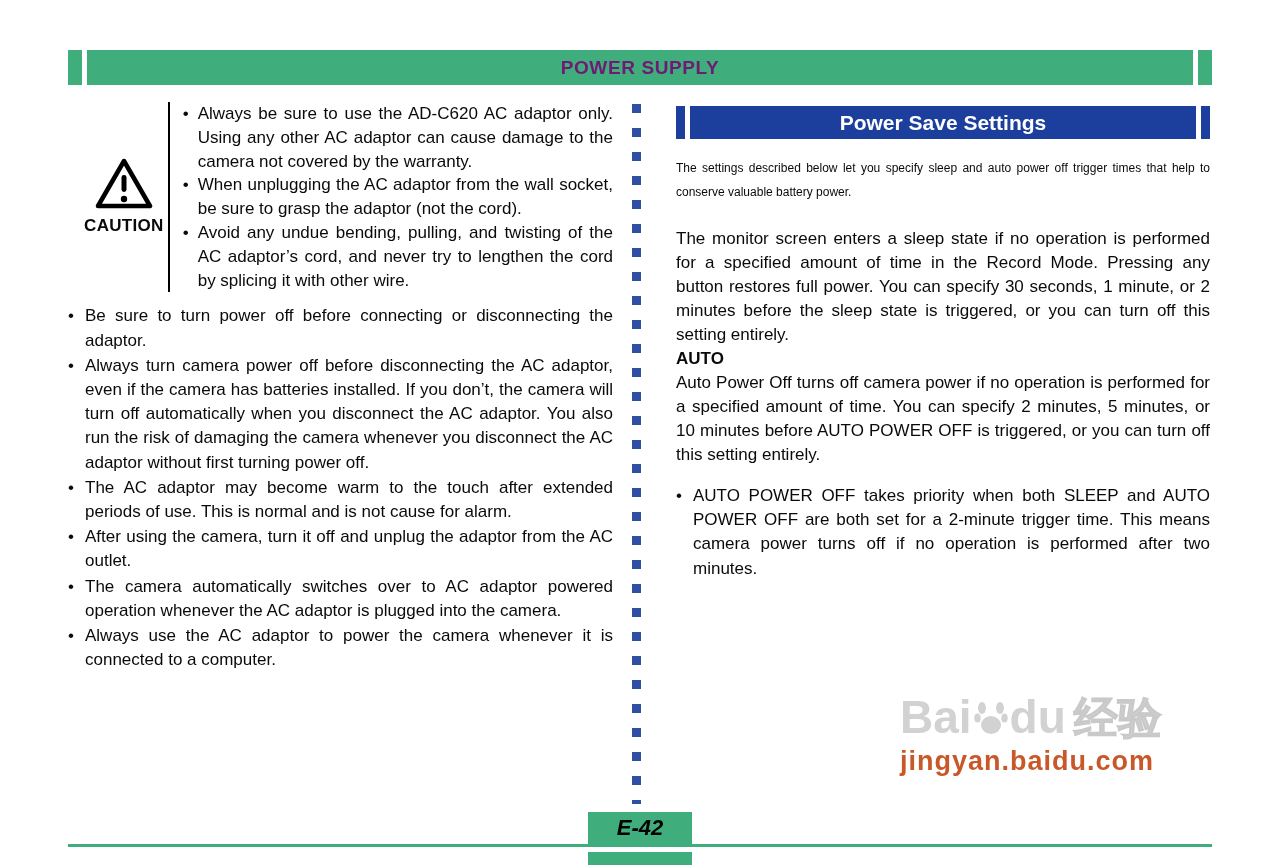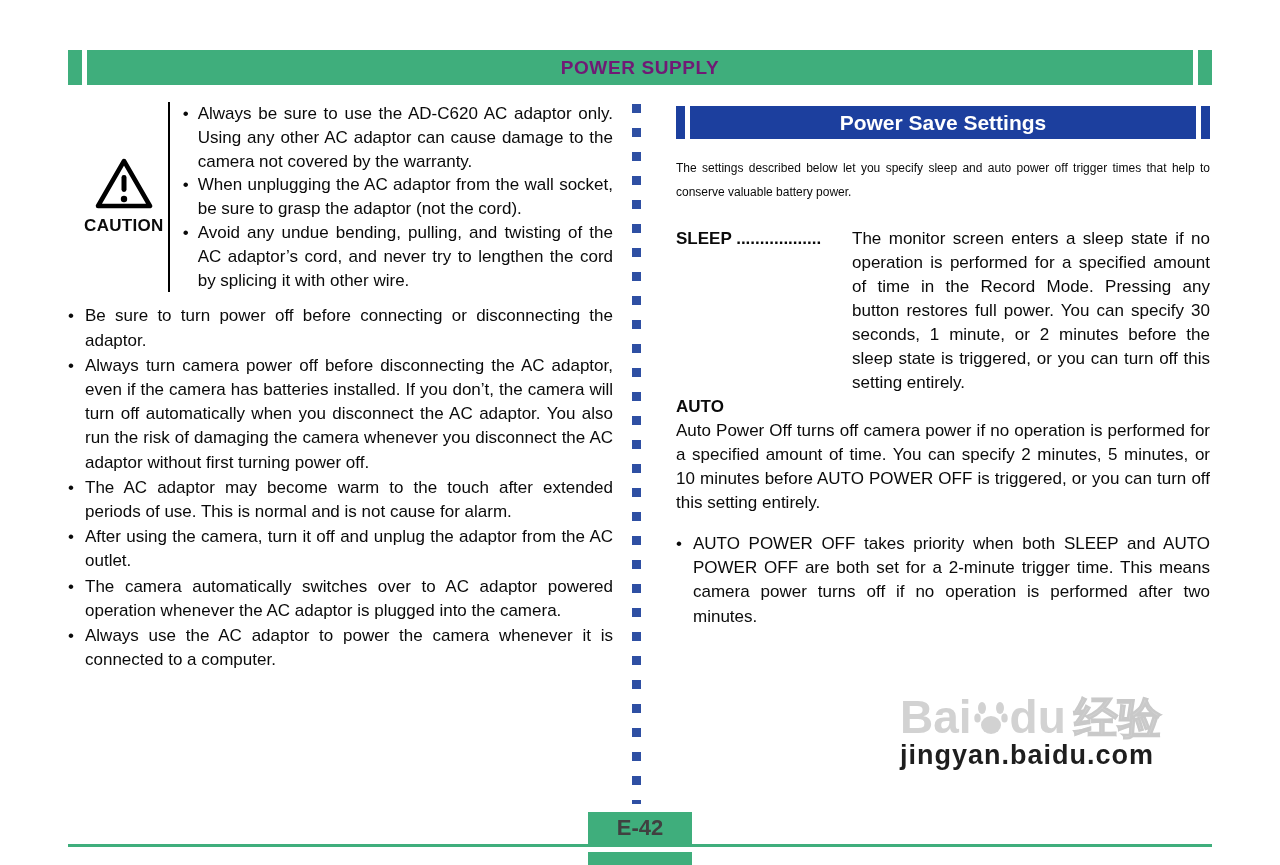--- a/index.html
+++ b/index.html
@@ -40,28 +40,28 @@
   .setting{display:flex;}
   .setting .label{width:176px;font-weight:bold;font-size:17px;line-height:24px;white-space:nowrap;flex:none;}
   .setting .desc{flex:1;font-size:17px;line-height:24px;text-align:justify;}
   .auto-label{font-weight:bold;font-size:17px;line-height:24px;}
   .right-notes{margin-top:17px;}
   
   .watermark{position:absolute;left:900px;top:694px;color:#cccccc;opacity:.88;pointer-events:none;}
   .wm-row{display:flex;align-items:flex-end;font-weight:bold;font-size:46px;line-height:1;justify-content:flex-end;}
   .wm-row .paw{margin:0 2px -2px 2px;}
   .wm-cn{margin-left:8px;font-size:44px;-webkit-text-stroke:1px #c2c2c2;}
-  .wm-url{font-size:27px;font-weight:bold;letter-spacing:1px;color:#000000;}
+  .wm-url{font-size:27px;font-weight:bold;letter-spacing:1px;margin-top:6px;color:#c2410c;}
   
   .footer-line{position:absolute;left:68px;top:844px;width:1144px;height:3px;background:#3fae7c;}
   .page-number-box{
     position:absolute;left:588px;top:812px;width:104px;height:32px;background:#3fae7c;
     display:flex;align-items:center;justify-content:center;
   }
-  .page-number-box span{font-weight:bold;font-size:22px;color:#404040;}
+  .page-number-box span{font-weight:bold;font-size:22px;color:#000000;font-style:italic;}
   .footer-tab{position:absolute;left:588px;top:852px;width:104px;height:13px;background:#3fae7c;}
 </style>
 </head>
 <body>
 
 <div class="page">
 
   <div class="green-bar">
     <span class="cap"></span>
     <span class="gap"></span>
@@ -140,21 +140,20 @@
       <div class="bar">
         <span class="title">Power Save Settings</span>
       </div>
       <span class="gap"></span>
       <span class="cap"></span>
     </div>
 
     <p class="intro">The settings described below let you specify sleep and auto power off trigger times that help to conserve valuable battery power.</p>
 
     <div class="setting">
-      <div class="label">SLEEP ..................</div>
       <div class="desc">The monitor screen enters a sleep state if no operation is performed for a specified amount of time in the Record Mode. Pressing any button restores full power. You can specify 30 seconds, 1 minute, or 2 minutes before the sleep state is triggered, or you can turn off this setting entirely.</div>
     </div>
 
     <div class="auto-label">AUTO</div>
     <div class="setting">
       <div class="desc">Auto Power Off turns off camera power if no operation is performed for a specified amount of time. You can specify 2 minutes, 5 minutes, or 10 minutes before AUTO POWER OFF is triggered, or you can turn off this setting entirely.</div>
     </div>
 
     <ul class="notes-list right-notes">
       <li>

